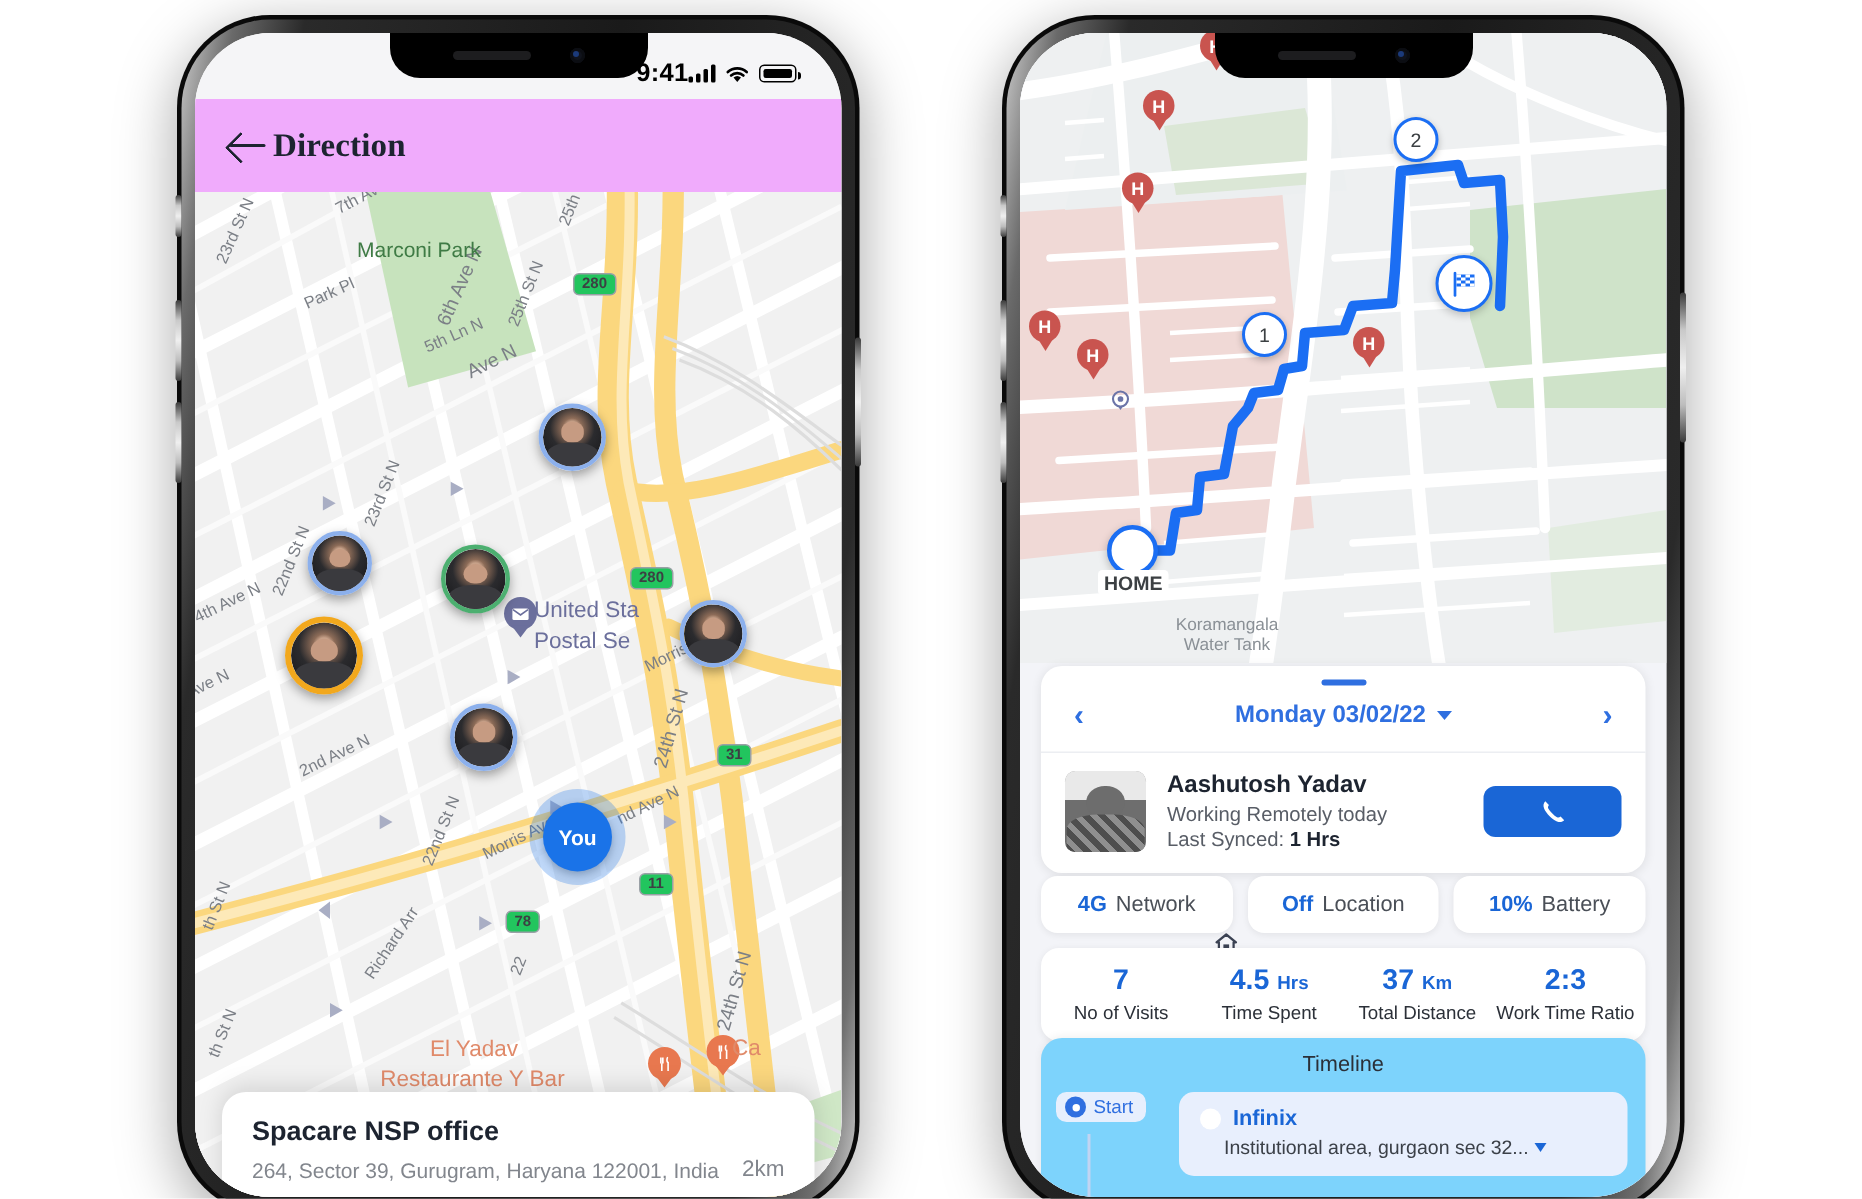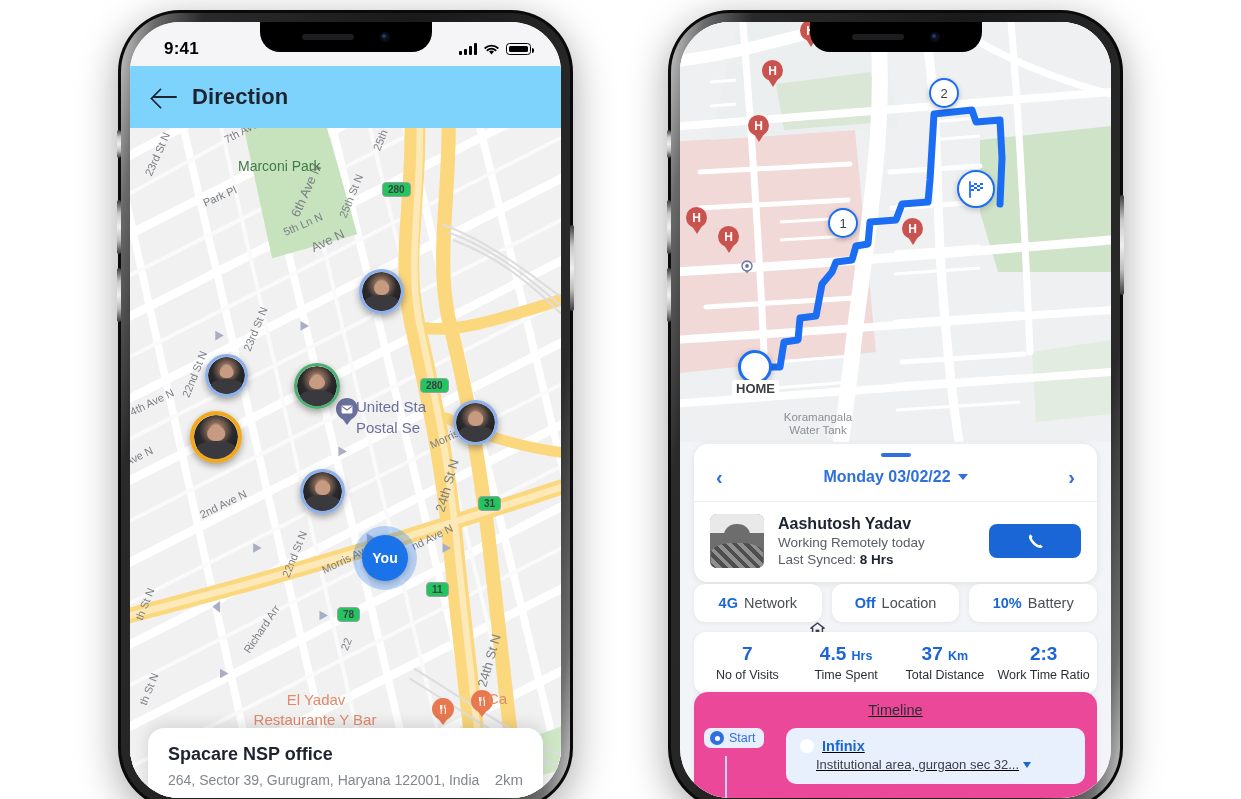--- a/index.html
+++ b/index.html
@@ -46,39 +46,39 @@
   .sidebtn.left { left:-1px; }
   .sidebtn.right{ right:-1px; }
 
   
   #phone-left  { left:118px; top:10px; width:455px; height:800px; }
   #phone-right { left:668px; top:10px; width:455px; height:800px; }
 
   
   .statusbar {
     position:absolute; top:0; left:0; right:0; height:44px; z-index:25;
-    display:flex; align-items:center; justify-content:space-between;
+    display:flex; align-items:center; justify-content:flex-end;
     padding:10px 30px 0 34px; color:#000;
   }
   .sb-time { font-size:17px; font-weight:700; letter-spacing:.2px; }
   .sb-right { display:flex; align-items:center; gap:6px; }
   .bars { display:flex; align-items:flex-end; gap:2px; height:12px; }
   .bars i { display:block; width:3px; background:#000; border-radius:1px; }
   .bars i:nth-child(1){height:4px}.bars i:nth-child(2){height:6.5px}
   .bars i:nth-child(3){height:9px}.bars i:nth-child(4){height:12px}
   .batt { width:25px; height:12px; border:1.6px solid #000; border-radius:3.5px;
           position:relative; padding:1.6px; }
   .batt span { display:block; height:100%; background:#000; border-radius:1.5px; }
   .batt::after{ content:""; position:absolute; right:-3.5px; top:3.5px;
           width:2px; height:5px; background:#000; border-radius:0 2px 2px 0;}
 
   
   .screen-left { position:absolute; inset:0; background:#f5f5f7; }
   .appbar { position:absolute; top:44px; left:0; right:0; height:62px;
-            display:flex; align-items:center; gap:14px; padding:0 22px; background:#7dd3fc; z-index:20;}
+            display:flex; align-items:center; gap:4px; padding:0 22px; background:#f0abfc; z-index:20;font-family:Liberation Serif, serif;}
   .back-arrow { width:26px; height:22px; position:relative; cursor:pointer; }
   .back-arrow::before{content:"";position:absolute;left:1px;top:10px;width:24px;height:2.2px;background:#1d2430;border-radius:2px;}
   .back-arrow::after{content:"";position:absolute;left:1px;top:4.6px;width:13px;height:13px;
       border-left:2.2px solid #1d2430;border-bottom:2.2px solid #1d2430;transform:rotate(45deg);border-radius:1px;}
   .appbar-title { font-size:22px; font-weight:700; color:#1d2430; letter-spacing:.1px; }
 
   .map-left { position:absolute; top:106px; left:0; right:0; bottom:0; overflow:hidden;
               background:#ebebeb; }
   .mapsvg { position:absolute; inset:0; width:100%; height:100%; display:block;}
 
@@ -176,22 +176,22 @@
   .chip b { color:#1a66d6; font-weight:700; }
   .home-ic { position:absolute; left:116px; top:38px; font-size:13px; color:#3b4253; }
 
   .stats { position:absolute; left:14px; right:14px; background:#fff; border-radius:12px;
            display:flex; padding:11px 4px 12px 4px; box-shadow:0 1px 5px rgba(0,0,0,.07);}
   .stat { flex:1; text-align:center; }
   .stat .v { font-size:19px; font-weight:700; color:#1a66d6; }
   .stat .v small { font-size:12.5px; font-weight:700; }
   .stat .l { font-size:12.5px; color:#2b3038; margin-top:3px; }
 
-  .timeline { position:absolute; left:14px; right:14px; background:#ec4899;
-              border-radius:14px 14px 0 0; padding:10px 0 0 0; box-shadow:0 -1px 6px rgba(0,0,0,.06);text-decoration:underline;}
+  .timeline { position:absolute; left:14px; right:14px; background:#7dd3fc;
+              border-radius:14px 14px 0 0; padding:10px 0 0 0; box-shadow:0 -1px 6px rgba(0,0,0,.06);}
   .tl-title { text-align:center; font-size:14.5px; color:#2b3038; font-weight:400; padding-bottom:10px;}
   .tl-body { display:flex; padding:0 12px 0 10px; gap:8px; }
   .tl-rail { width:74px; flex:0 0 auto; position:relative; }
   .start-pill { display:inline-flex; align-items:center; gap:5px; background:#e7effd;
                 border-radius:7px; padding:3px 9px 3px 6px; font-size:12.5px; color:#2f6fe0;}
   .start-pill .p { width:14px; height:14px; border-radius:50%; background:#2f6fe0; position:relative;}
   .start-pill .p::after{content:"";position:absolute;left:4.5px;top:4.5px;width:5px;height:5px;
                 border-radius:50%;background:#fff;}
   .tl-line { position:absolute; left:21px; top:28px; width:1.6px; height:60px; background:#c2d4f2;}
   .tl-card { flex:1; background:#e8effd; border-radius:10px; padding:10px 12px 12px 14px; }
@@ -566,21 +566,21 @@
           <div class="person-row">
             <div class="pphoto">
               <div class="bg"></div>
                 <div class="head2"></div>
                 <div class="body2"></div>
             </div>
             <div>
               <div class="pname">Aashutosh Yadav</div>
               <div class="pmeta">Working Remotely today</div>
               <div class="pmeta">
-                <span>Last Synced: </span><b>8 Hrs</b>
+                <span>Last Synced: </span><b>1 Hrs</b>
               </div>
             </div>
             <button class="callbtn">
               <svg width="19" height="19" viewBox="0 0 19 19">
                 <path d="M4.2 2.2 C3 3.4 2.6 5 3.4 7 C4.8 10.4 8.6 14.2 12 15.6 C14 16.4 15.6 16 16.8 14.8 L14.4 12.4 C13.6 13 12.8 13.2 12 12.8 C10.2 11.9 7.1 8.8 6.2 7 C5.8 6.2 6 5.4 6.6 4.6 Z" fill="#fff"></path>
               </svg>
             </button>
           </div>
         </div>
 

